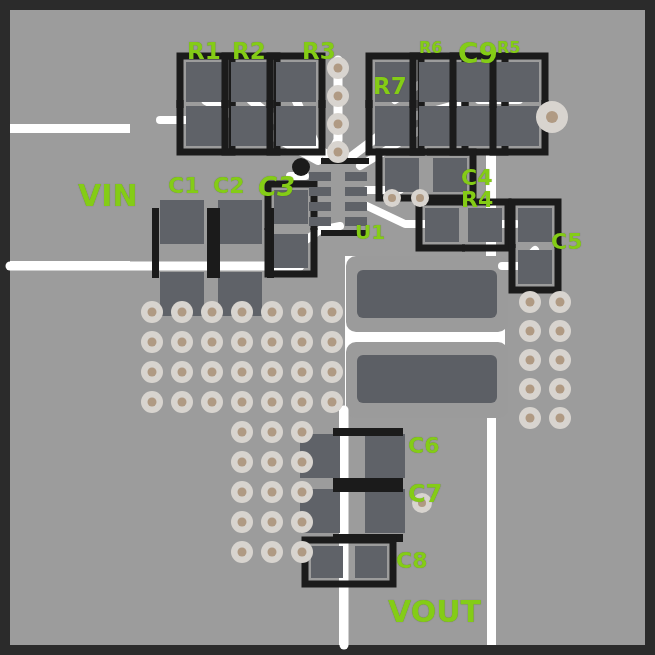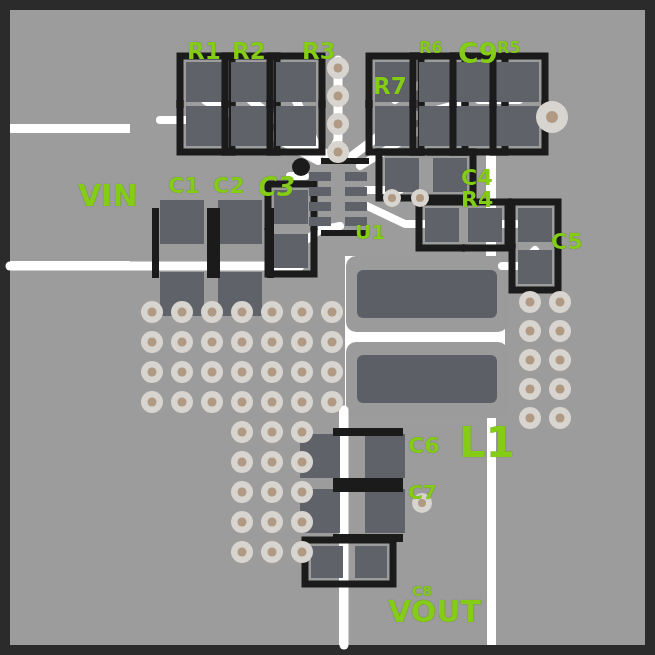--- a/index.html
+++ b/index.html
@@ -265,18 +265,17 @@
       <div class="lbl" style="left: 458px; top: 40px; font-size: 28px;">C9</div>
       <div class="lbl" style="left: 497px; top: 40px; font-size: 16px;">R5</div>
       <div class="lbl" style="left: 168px; top: 175px; font-size: 22px;">C1</div>
       <div class="lbl" style="left: 213px; top: 175px; font-size: 22px;">C2</div>
       <div class="lbl" style="left: 258px; top: 174px; font-size: 26px; font-style: italic;">C3</div>
       <div class="lbl" style="left: 461px; top: 159px; font-size: 22px; margin-top: 8px;">C4</div>
       <div class="lbl" style="left: 461px; top: 189px; font-size: 22px;">R4</div>
       <div class="lbl" style="left: 551px; top: 231px; font-size: 22px; text-align: center;">C5</div>
       <div class="lbl" style="left: 355px; top: 222px; font-size: 20px;">U1</div>
       <div class="lbl" style="left: 408px; top: 435px; font-size: 22px;">C6</div>
-      <div class="lbl" style="left: 408px; top: 482px; font-size: 20px;">C7</div>
-      <div class="lbl" style="left: 412px; top: 550px; font-size: 14px; margin-top: 34px;">C8</div>
-      <div class="lbl" style="left: 459px; top: 422px; font-size: 42px;">L1</div>
+      <div class="lbl" style="left: 408px; top: 482px; font-size: 24px;">C7</div>
+      <div class="lbl" style="left: 396px; top: 550px; font-size: 22px;">C8</div>
     </div>
 
 </div>
 
 </body></html>

